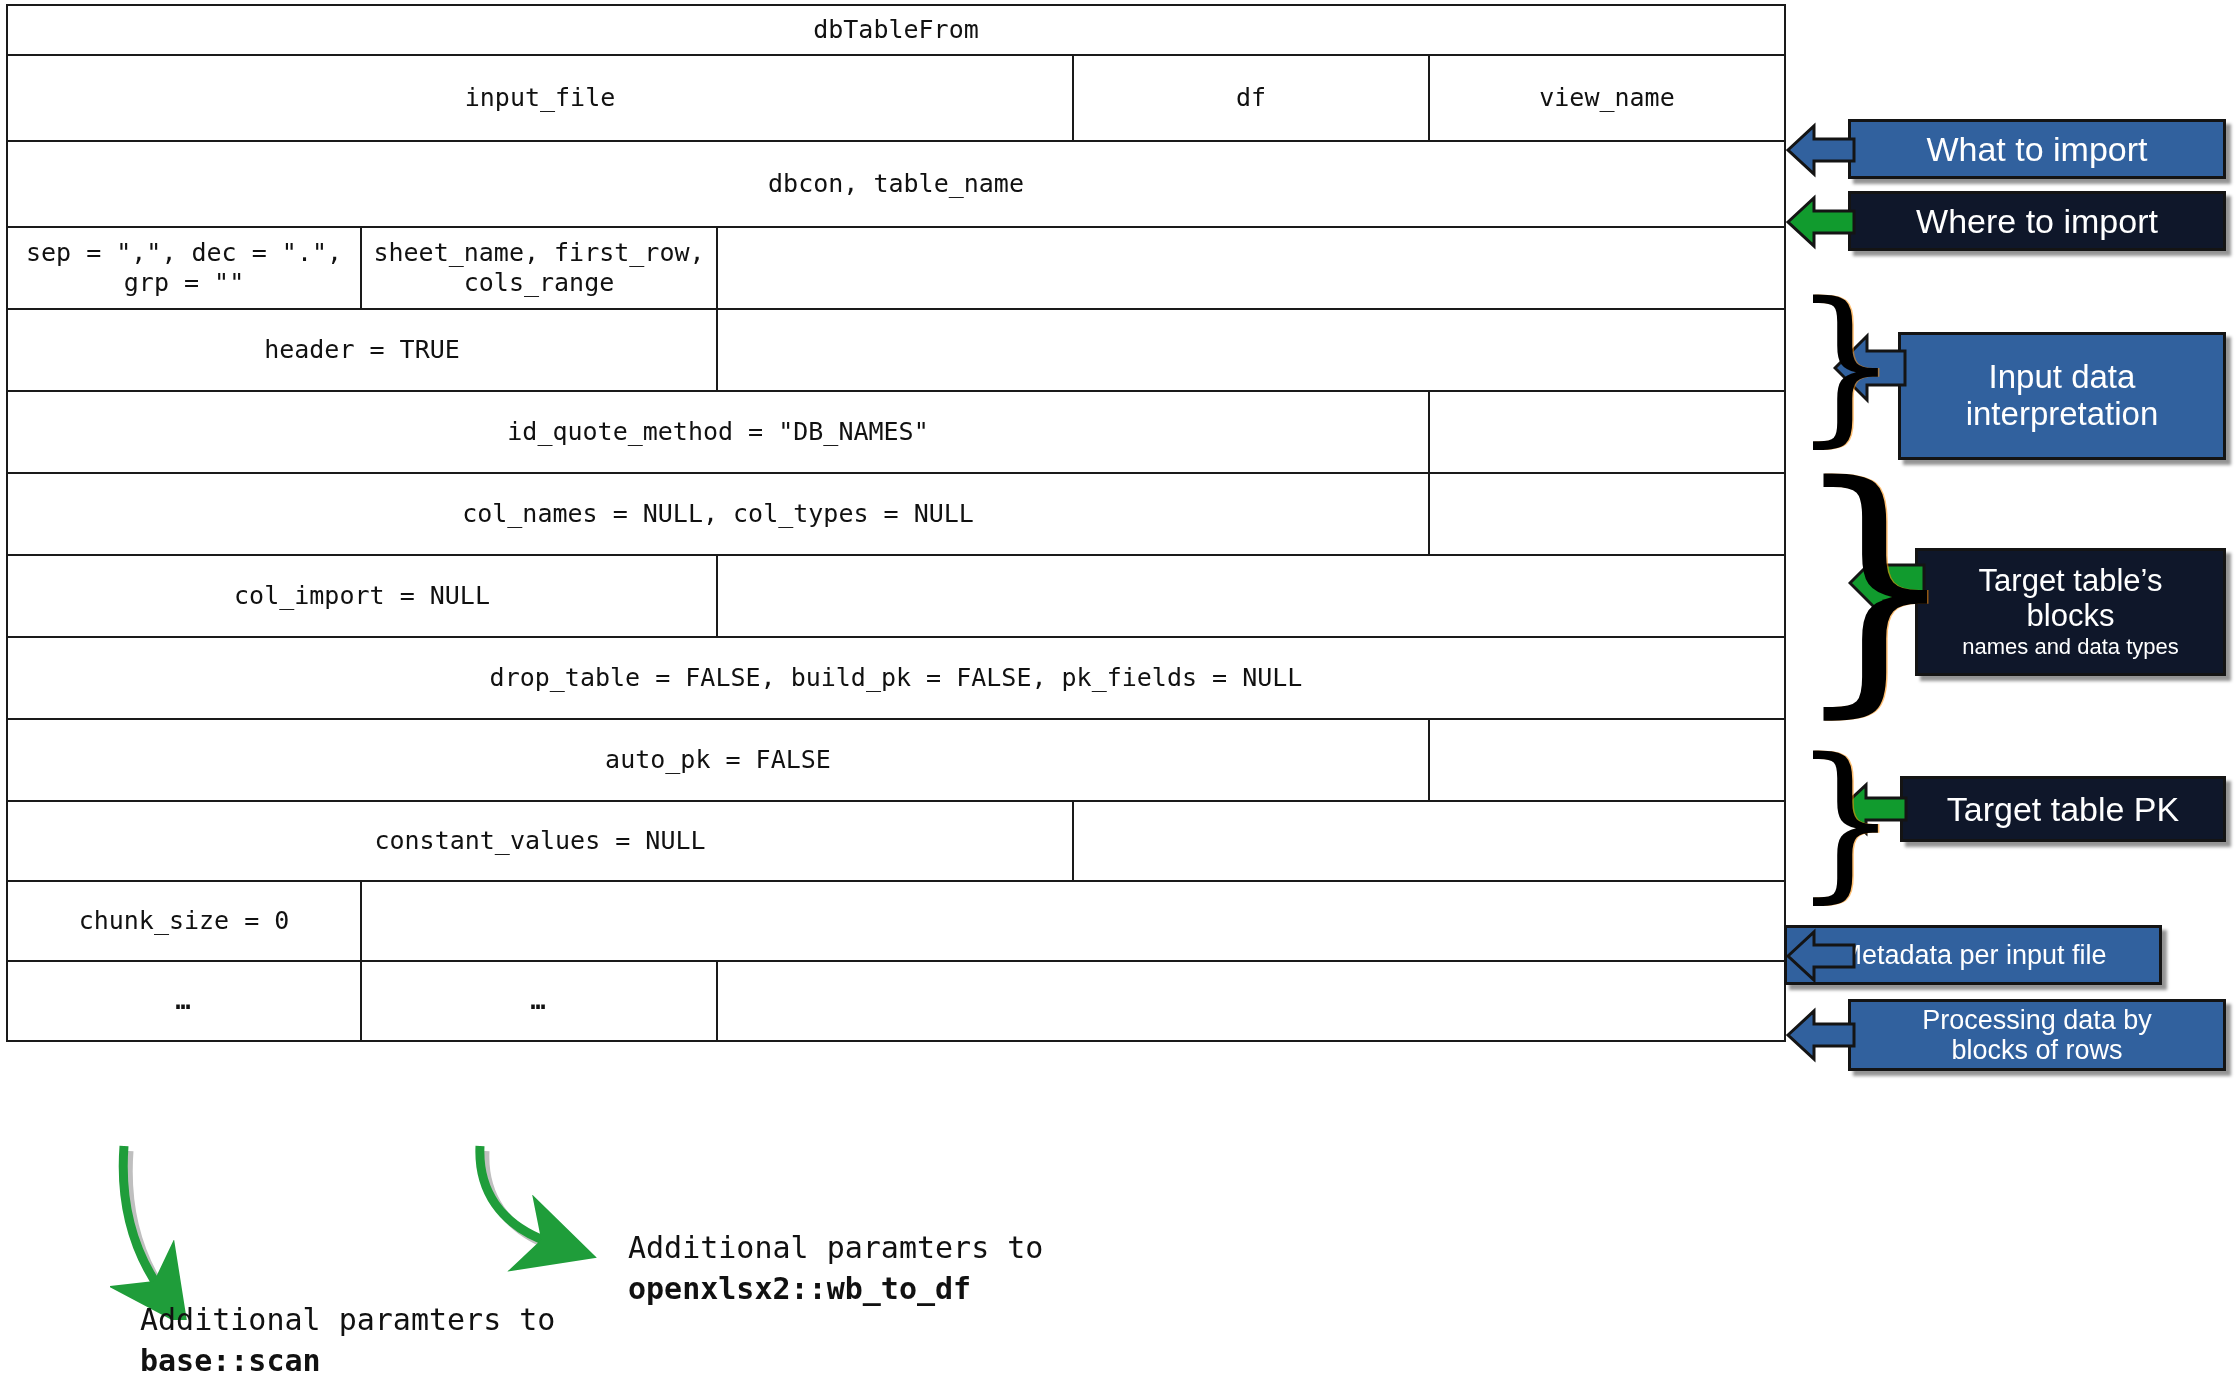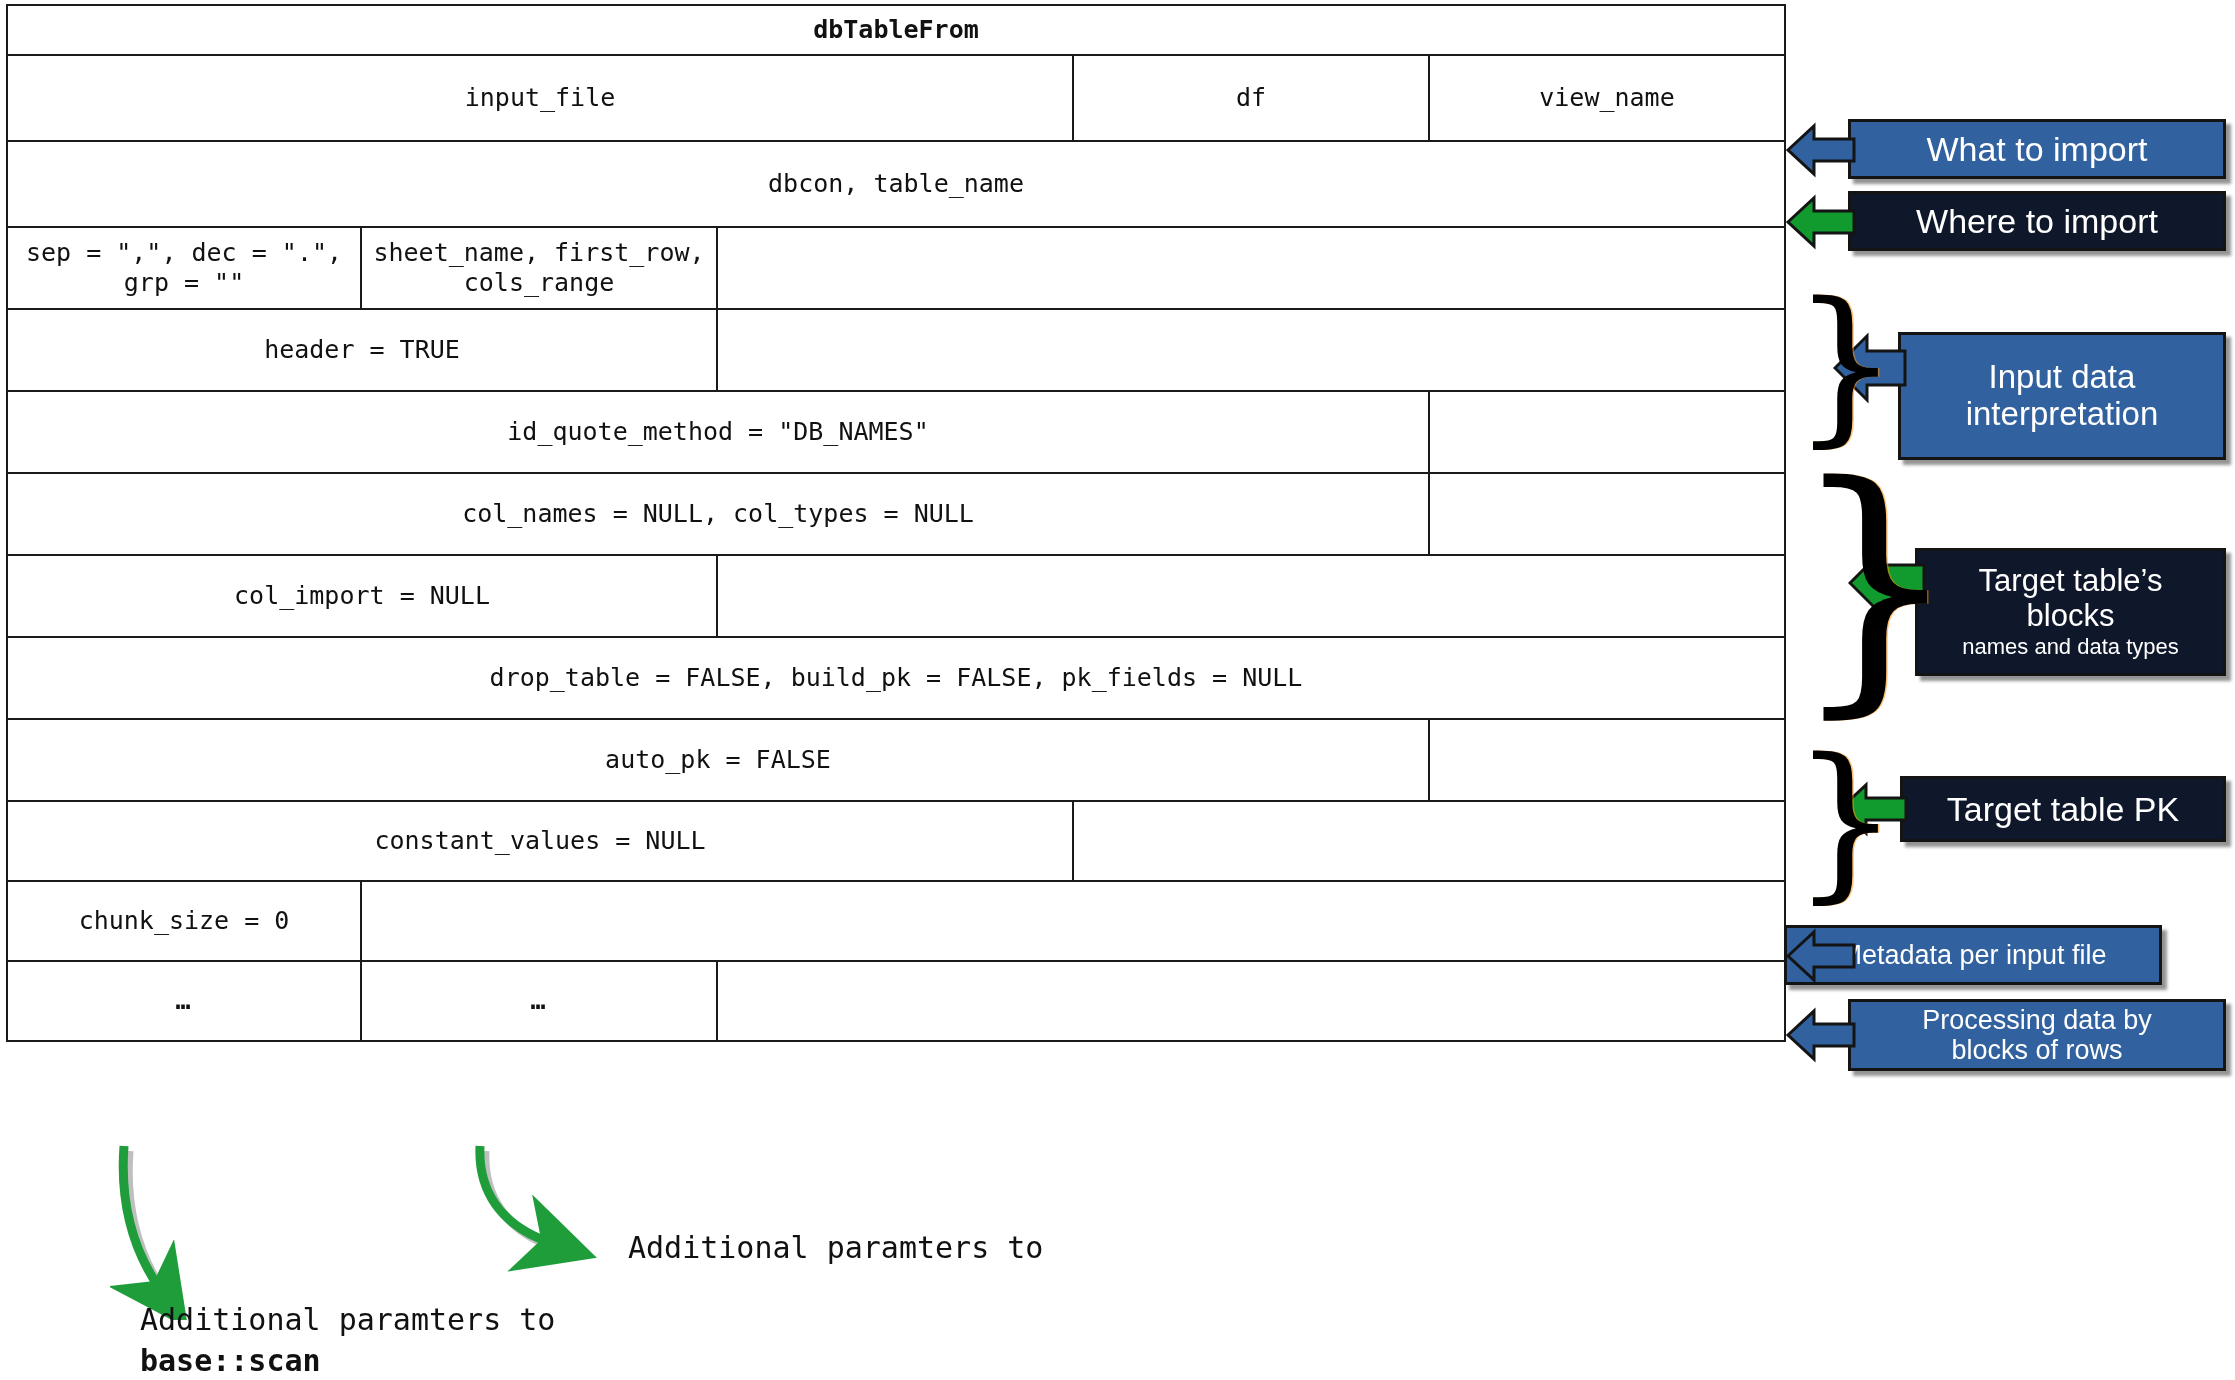--- a/index.html
+++ b/index.html
@@ -29,21 +29,21 @@
     text-align: center;
     vertical-align: middle;
     font-family: "DejaVu Sans Mono", monospace;
     font-size: 25px;
     color: #111111;
     background: #ffffff;
     padding: 0;
     line-height: 1.22;
   }
   td.title-cell {
-    font-weight: bold;
+    font-weight: normal;
     font-size: 27px;
     height: 48px;
   }
   td.head-cell {
     font-weight: bold;
     font-size: 27px;
     height: 52px;
   }
   td.grey {
     background: #808080;
@@ -280,13 +280,14 @@
   <path d="M10,6 C8,48 28,86 84,104" fill="none" stroke="#1f9d3a" stroke-width="9" marker-end="url(#ah2)"></path>
 </svg>
 
 <div class="caption" style="left:140px; top:1300px;">
   <span>Additional paramters to</span>
   <span class="bold">base::scan</span>
 </div>
 
 <div class="caption" style="left:628px; top:1228px;">
   <span>Additional paramters to</span>
+  <span class="bold">openxlsx2::wb_to_df</span>
 </div>
 
 </body></html>

